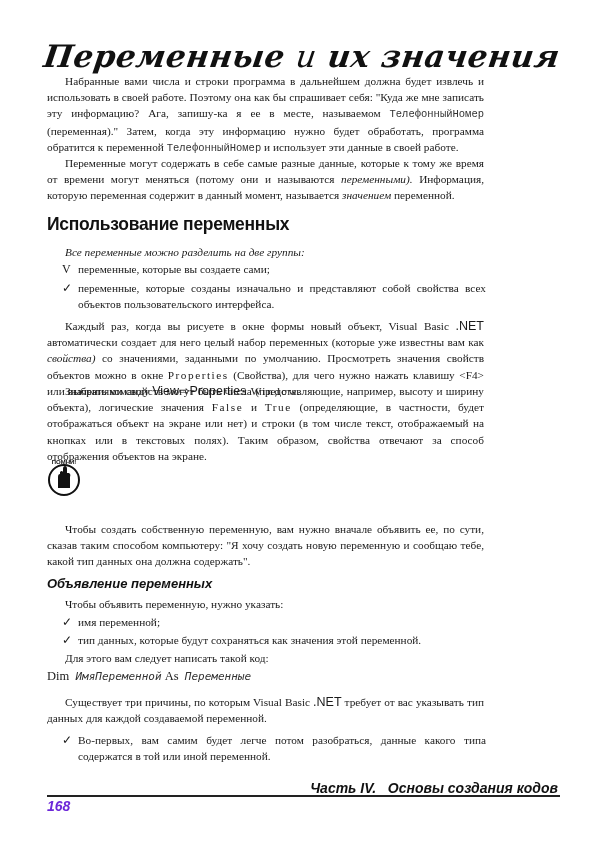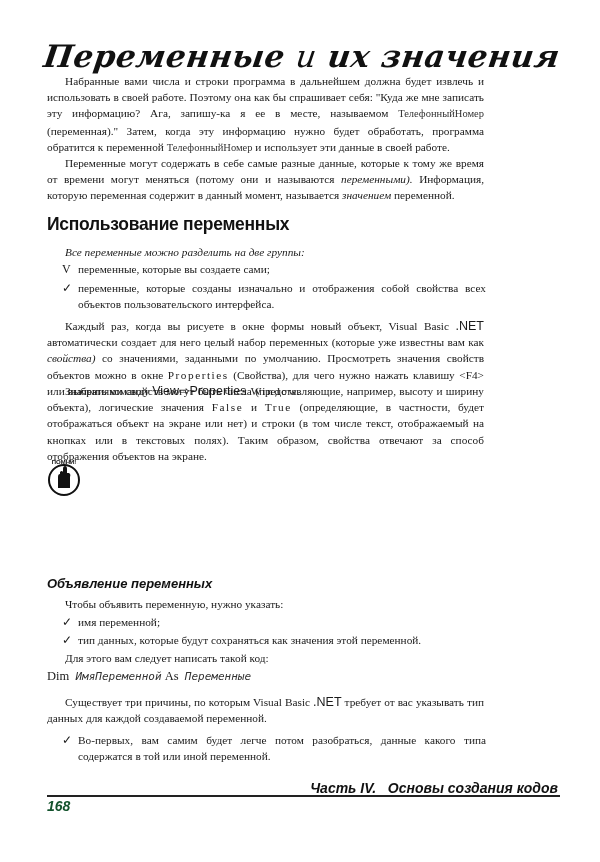--- a/index.html
+++ b/index.html
@@ -16,21 +16,21 @@
     font-size: 31px; letter-spacing: 0.5px; color: #111;
     transform: skewX(-8deg);
     white-space: nowrap;
   }
   .title .thin { font-weight: normal; }
   .p {
     position: absolute; left: 47px; width: 437px;
     font-size: 11.3px; line-height: 16.2px; text-align: justify;
     text-indent: 18px;
   }
-  .mono { font-family: Liberation Serif, serif; font-size: 10.5px; color: #333; }
+  .mono { font-family: Liberation Mono, monospace; font-size: 10.5px; color: #333; }
   .spaced { letter-spacing: 1.5px; }
   .sans { font-family: Liberation Sans, sans-serif; font-size: 12.5px; }
   .it { font-style: italic; }
   .h2 {
     position: absolute; left: 47px; top: 213px;
     font-family: "Liberation Sans", sans-serif; font-weight: bold;
     font-size: 19px; letter-spacing: -0.3px; color: #111;
     transform: scaleX(0.92); transform-origin: left;
   }
   .h3 {
@@ -53,21 +53,21 @@
   .code-line {
     position: absolute; left: 47px; top: 667px; font-size: 12.5px; white-space: nowrap;
   }
   .code-line .var { font-family: "DejaVu Sans Mono", monospace; font-style: italic; font-size: 11px; color: #333; }
   .footer-rule {
     position: absolute; left: 47px; top: 795px; width: 513px; height: 2px; background: #222;
   }
   .footer-num {
     position: absolute; left: 47px; top: 798px;
     font-family: "Liberation Sans", sans-serif; font-weight: bold; font-style: italic;
-    font-size: 14px; color: #14532d;
+    font-size: 14px; color: #6d28d9;
   }
   .footer-part {
     position: absolute; right: 42px; top: 780px;
     font-family: "Liberation Sans", sans-serif; font-weight: bold; font-style: italic;
     font-size: 14px; color: #111;
   }
 </style>
 </head>
 <body>
 
@@ -86,35 +86,36 @@
   <div class="h2">Использование переменных</div>
 
   <div class="p" style="top:244px;font-style:italic;">Все переменные можно разделить на две группы:</div>
 
   <div class="bullet" style="top:261px;">
     <span class="mark">V</span>
     <span>переменные, которые вы создаете сами;</span>
   </div>
   <div class="bullet" style="top:280px;">
     <span class="mark">✓</span>
-    <span>переменные, которые созданы изначально и отображения собой свойства всех объектов пользовательского интерфейса.</span>
+    <span>переменные, которые созданы изначально и представляют собой свойства всех объектов пользовательского интерфейса.</span>
   </div>
 
   <div class="p" style="top:318px;"><span>Каждый раз, когда вы рисуете в окне формы новый объект, Visual Basic </span><span class="sans">.NET</span><span> автоматически создает для него целый набор переменных (которые уже известны вам как </span><span class="it">свойства)</span><span> со значениями, заданными по умолчанию. Просмотреть значения свойств объектов можно в окне </span><span class="spaced">Properties</span><span> (Свойства), для чего нужно нажать клавишу &lt;F4&gt; или выбрать команду </span><span class="sans">View⇨Properties</span><span class="spaced"> Window.</span></div>
 
   <div class="p" style="top:383px;"><span>Значениями свойств могут быть числа (представляющие, например, высоту и ширину объекта), логические значения </span><span class="spaced">False</span><span> и </span><span class="spaced">True</span><span> (определяющие, в частности, будет отображаться объект на экране или нет) и строки (в том числе текст, отображаемый на кнопках или в текстовых полях). Таким образом, свойства отвечают за способ отображения объектов на экране.</span></div>
 
   <div class="note-icon">
     <svg width="34" height="40" viewBox="0 0 34 40">
       <circle cx="17" cy="22" r="15" fill="#fff" stroke="#111" stroke-width="2"></circle>
       <path d="M11 30 L11 19 Q11 16 13 16 L13 14 Q15 12 16 14 L16 11 Q16 8 18 8 Q20 8 20 11 L20 15 L22 15 Q24 16 23 19 L23 30 Z" fill="#111"></path>
       <text x="17" y="6" font-size="6" font-family="Liberation Sans, sans-serif" font-weight="bold" text-anchor="middle" fill="#111">ПОМНИ!</text>
     </svg>
   </div>
 
+  <div class="p" style="top:521px;">Чтобы создать собственную переменную, вам нужно вначале объявить ее, по сути, сказав таким способом компьютеру: "Я хочу создать новую переменную и сообщаю тебе, какой тип данных она должна содержать".</div>
 
   <div class="h3">Объявление переменных</div>
 
   <div class="p" style="top:596px;">Чтобы объявить переменную, нужно указать:</div>
 
   <div class="bullet" style="top:614px;">
     <span class="mark">✓</span>
     <span>имя переменной;</span>
   </div>
   <div class="bullet" style="top:632px;">

